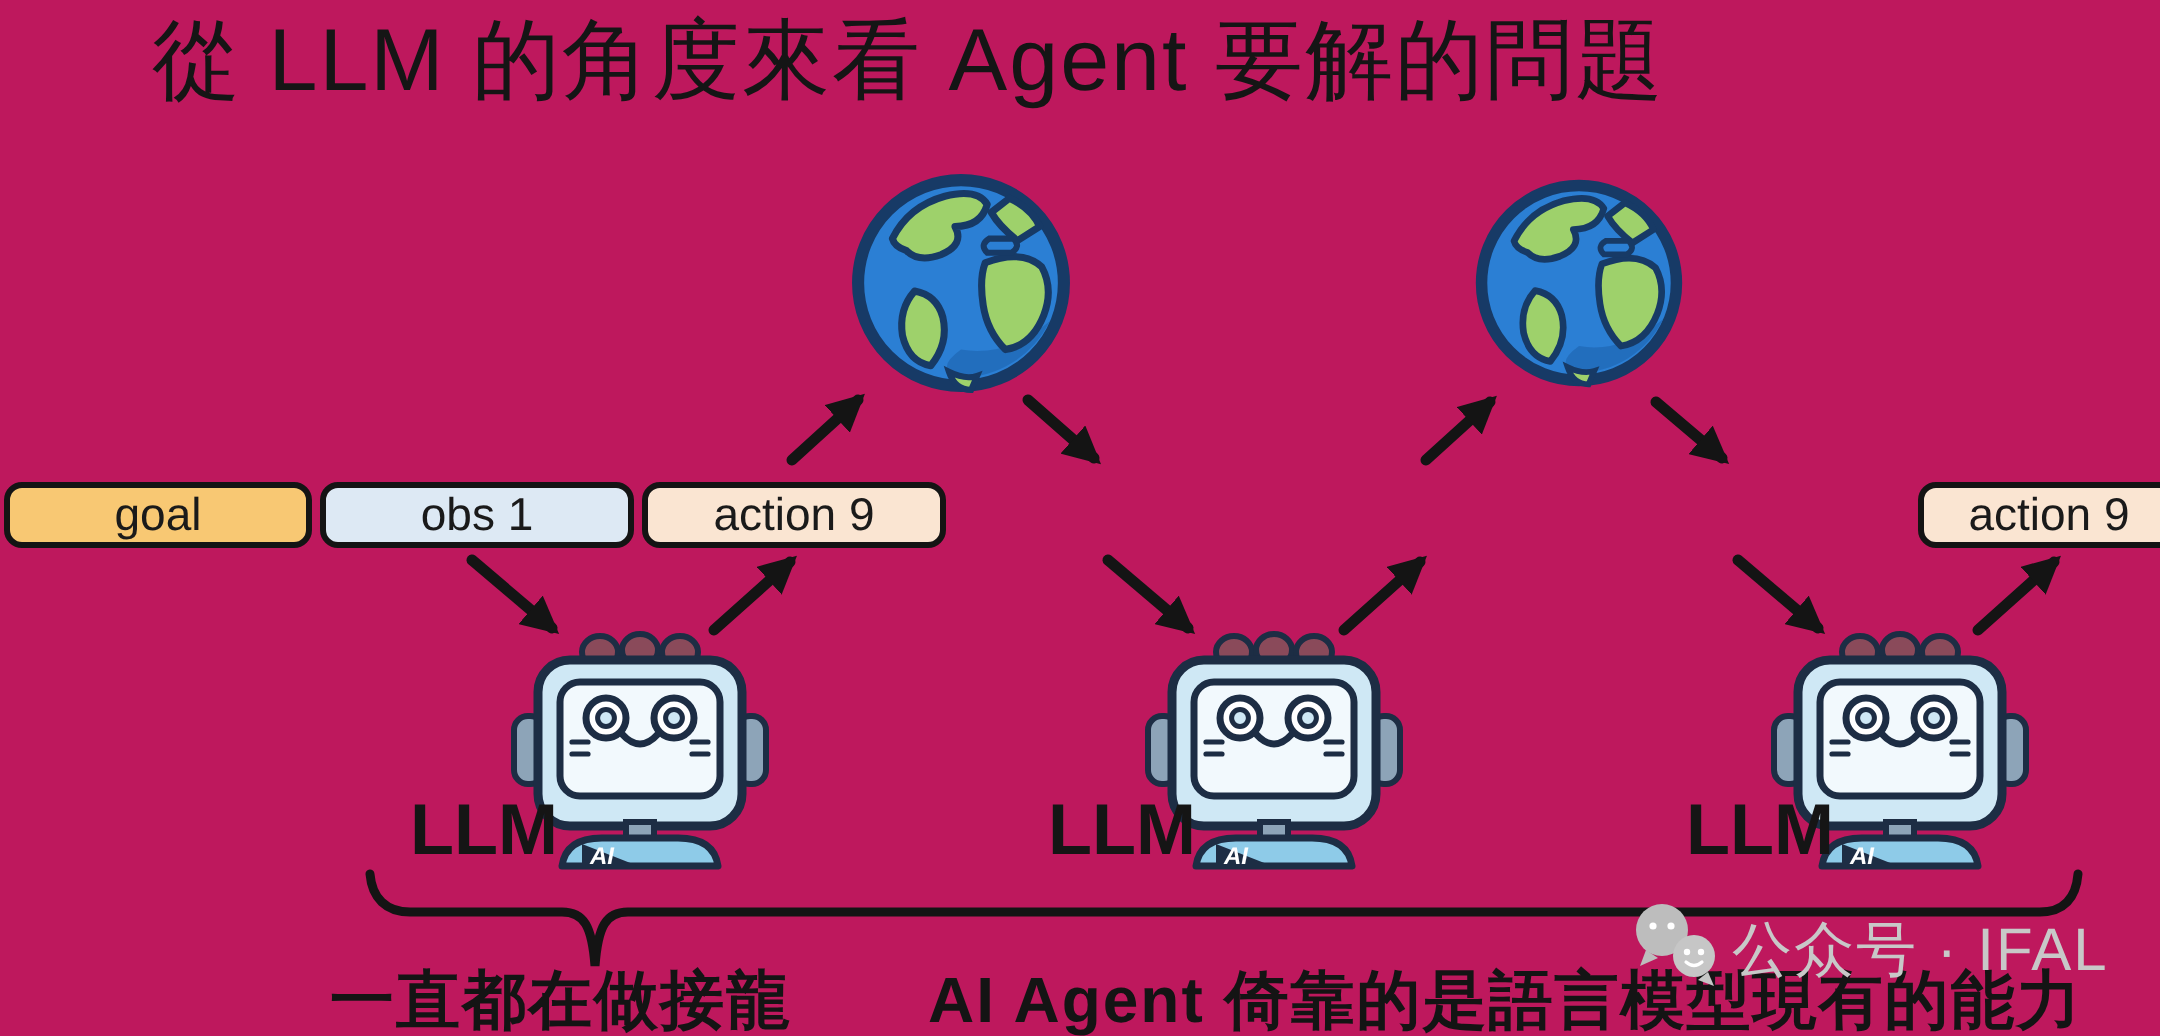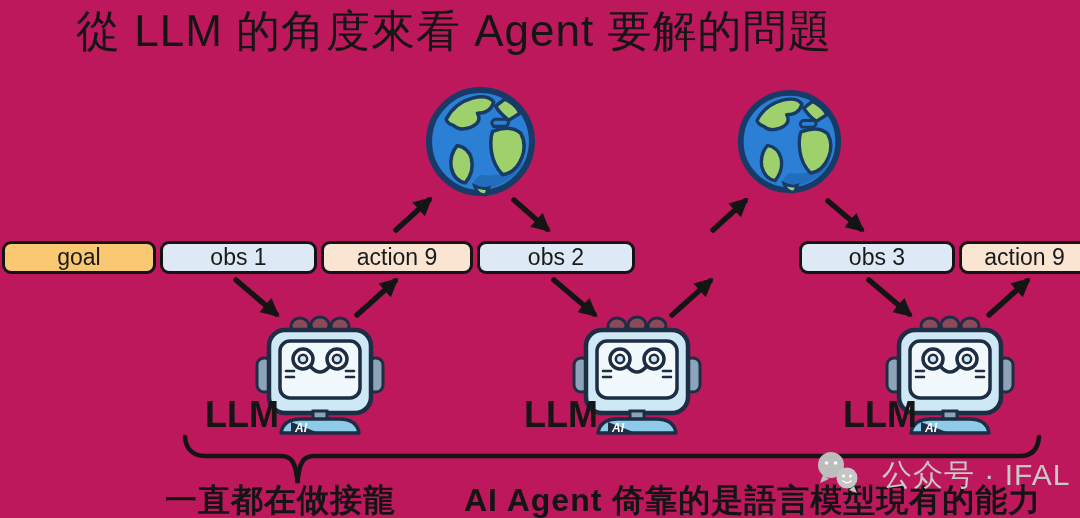--- a/index.html
+++ b/index.html
@@ -23,21 +23,21 @@
   .overlay{position:absolute;left:0;top:0;pointer-events:none;}
   .llm-label{
     position:absolute;font-size:36px;font-weight:bold;color:#151515;
     top:394px;white-space:nowrap;
   }
   .note{
     position:absolute;top:479px;font-size:32px;font-weight:bold;color:#141414;
     white-space:nowrap;letter-spacing:1px;
   }
   .watermark{
-    position:absolute;left:814px;top:450px;display:flex;align-items:center;gap:20px;
+    position:absolute;left:814px;top:450px;display:flex;align-items:center;gap:4px;
     color:#c8c8c8;
   }
   .watermark-text{font-size:30px;letter-spacing:1px;white-space:nowrap;color:#c8c8c8;}
   svg text.ai-badge{font-family:"Liberation Sans",sans-serif;font-weight:bold;font-style:italic;}
 </style>
 </head>
 <body>
 
 <div id="stage">
 
@@ -90,26 +90,20 @@
 
   <div class="box box-goal" style="left:2px;width:154px">
       <span>goal</span>
     </div>
   <div class="box box-obs" style="left:160px;width:157px">
       <span>obs 1</span>
     </div>
   <div class="box box-action" style="left:321px;width:152px">
       <span>action 9</span>
     </div>
-  <div class="box box-obs" style="left:477px;width:158px">
-      <span>obs 2</span>
-    </div>
-  <div class="box box-obs" style="left:799px;width:156px">
-      <span>obs 3</span>
-    </div>
   <div class="box box-action" style="left:959px;width:131px">
       <span>action 9</span>
     </div>
 
   <svg class="overlay" width="1080" height="518">
     <g stroke="#141414" stroke-width="5.5" stroke-linecap="round" fill="none">
       <line x1="396" y1="230" x2="429" y2="200" marker-end="url(#ah)"></line>
       <line x1="514" y1="200" x2="547" y2="229" marker-end="url(#ah)"></line>
       <line x1="713" y1="230" x2="745" y2="201" marker-end="url(#ah)"></line>
       <line x1="828" y1="201" x2="861" y2="229" marker-end="url(#ah)"></line>

